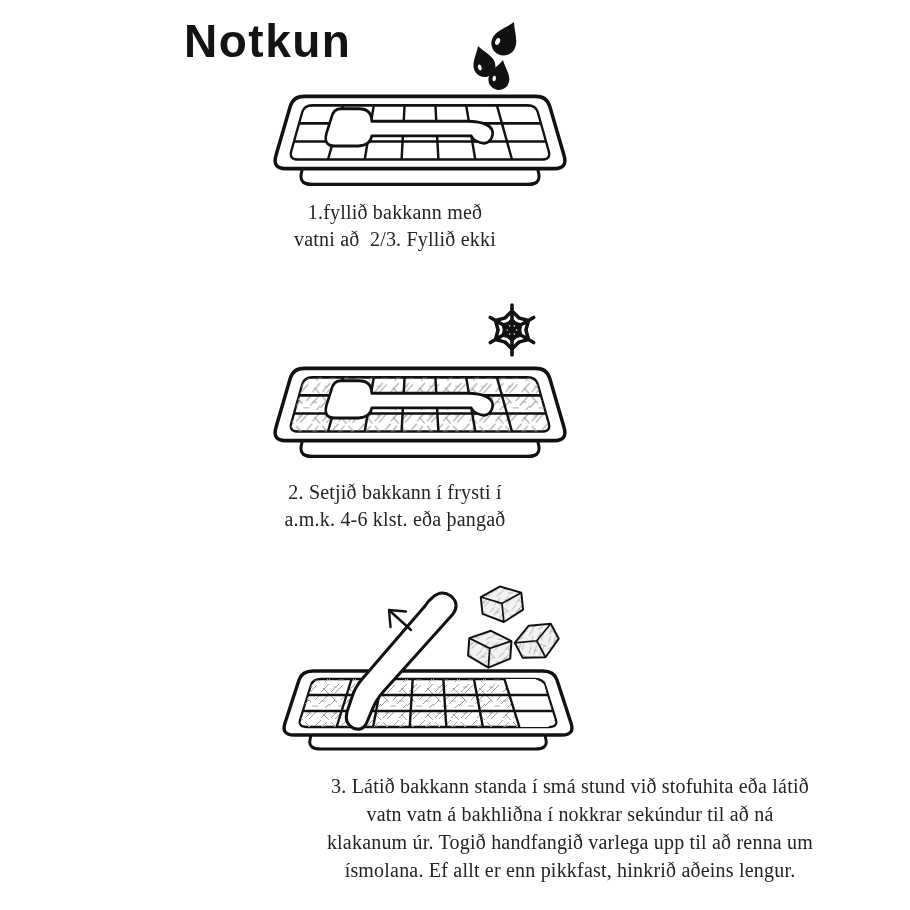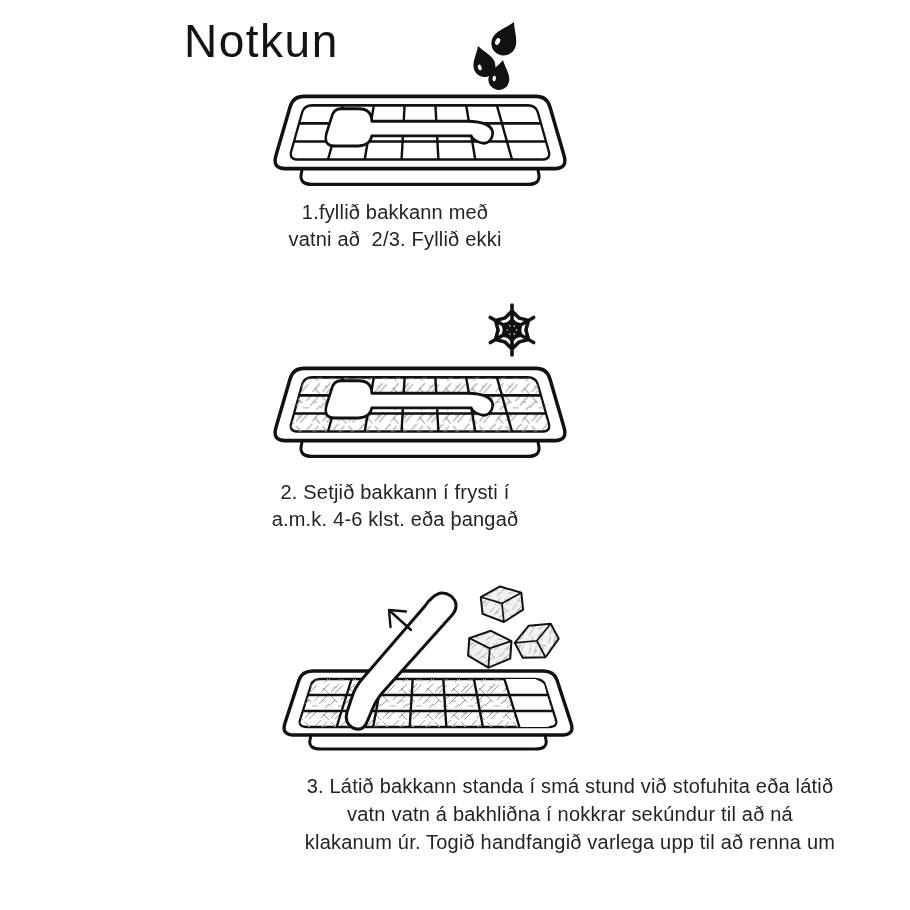--- a/index.html
+++ b/index.html
@@ -2,32 +2,32 @@
 <html><head>
 <meta charset="utf-8">
 <style>
   html,body{margin:0;padding:0;background:#ffffff;}
   .canvas{
     position:relative;width:910px;height:910px;background:#ffffff;overflow:hidden;
     font-family:"Liberation Sans","DejaVu Sans",sans-serif;color:#1c1c1c;
   }
   .title{
     position:absolute;left:184px;top:14px;margin:0;
-    font-size:46px;font-weight:400;letter-spacing:1.5px;color:#141414;
+    font-size:46px;font-weight:700;letter-spacing:1.5px;color:#141414;
   }
   .icon,.illus{position:absolute;}
   .drops{left:462px;top:20px;}
   .flake{left:484px;top:299px;}
   .tray1{left:268px;top:93px;}
   .tray2{left:268px;top:365px;}
   .ill3{left:276px;top:580px;}
   .step{
     position:absolute;text-align:center;font-size:20px;color:#242424;letter-spacing:0.2px;
   }
-  .step .ln{white-space:pre-wrap;}
+  .step .ln{white-space:pre-wrap;font-family:Liberation Serif, serif;}
   .step1{left:250px;top:199px;width:290px;line-height:27px;}
   .step2{left:250px;top:479px;width:290px;line-height:27px;}
   .step3{left:250px;top:772px;width:640px;line-height:28px;}
 </style>
 </head>
 <body>
 
 <div class="canvas">
 
   <svg width="0" height="0" style="position:absolute" aria-hidden="true">
@@ -129,15 +129,16 @@
     <g stroke="#111111" stroke-width="2.4" fill="none" stroke-linecap="round">
       <path d="M134 50 L113 31"></path>
       <path d="M112 30 L129 31.5 M112 30 L113.5 47"></path>
     </g>
   </svg>
 
   <div class="step step3">
     <div class="ln">3. Látið bakkann standa í smá stund við stofuhita eða látið</div>
     <div class="ln">vatn vatn á bakhliðna í nokkrar sekúndur til að ná</div>
     <div class="ln">klakanum úr. Togið handfangið varlega upp til að renna um</div>
+    <div class="ln">ísmolana. Ef allt er enn pikkfast, hinkrið aðeins lengur.</div>
   </div>
 
 </div>
 
 </body></html>

